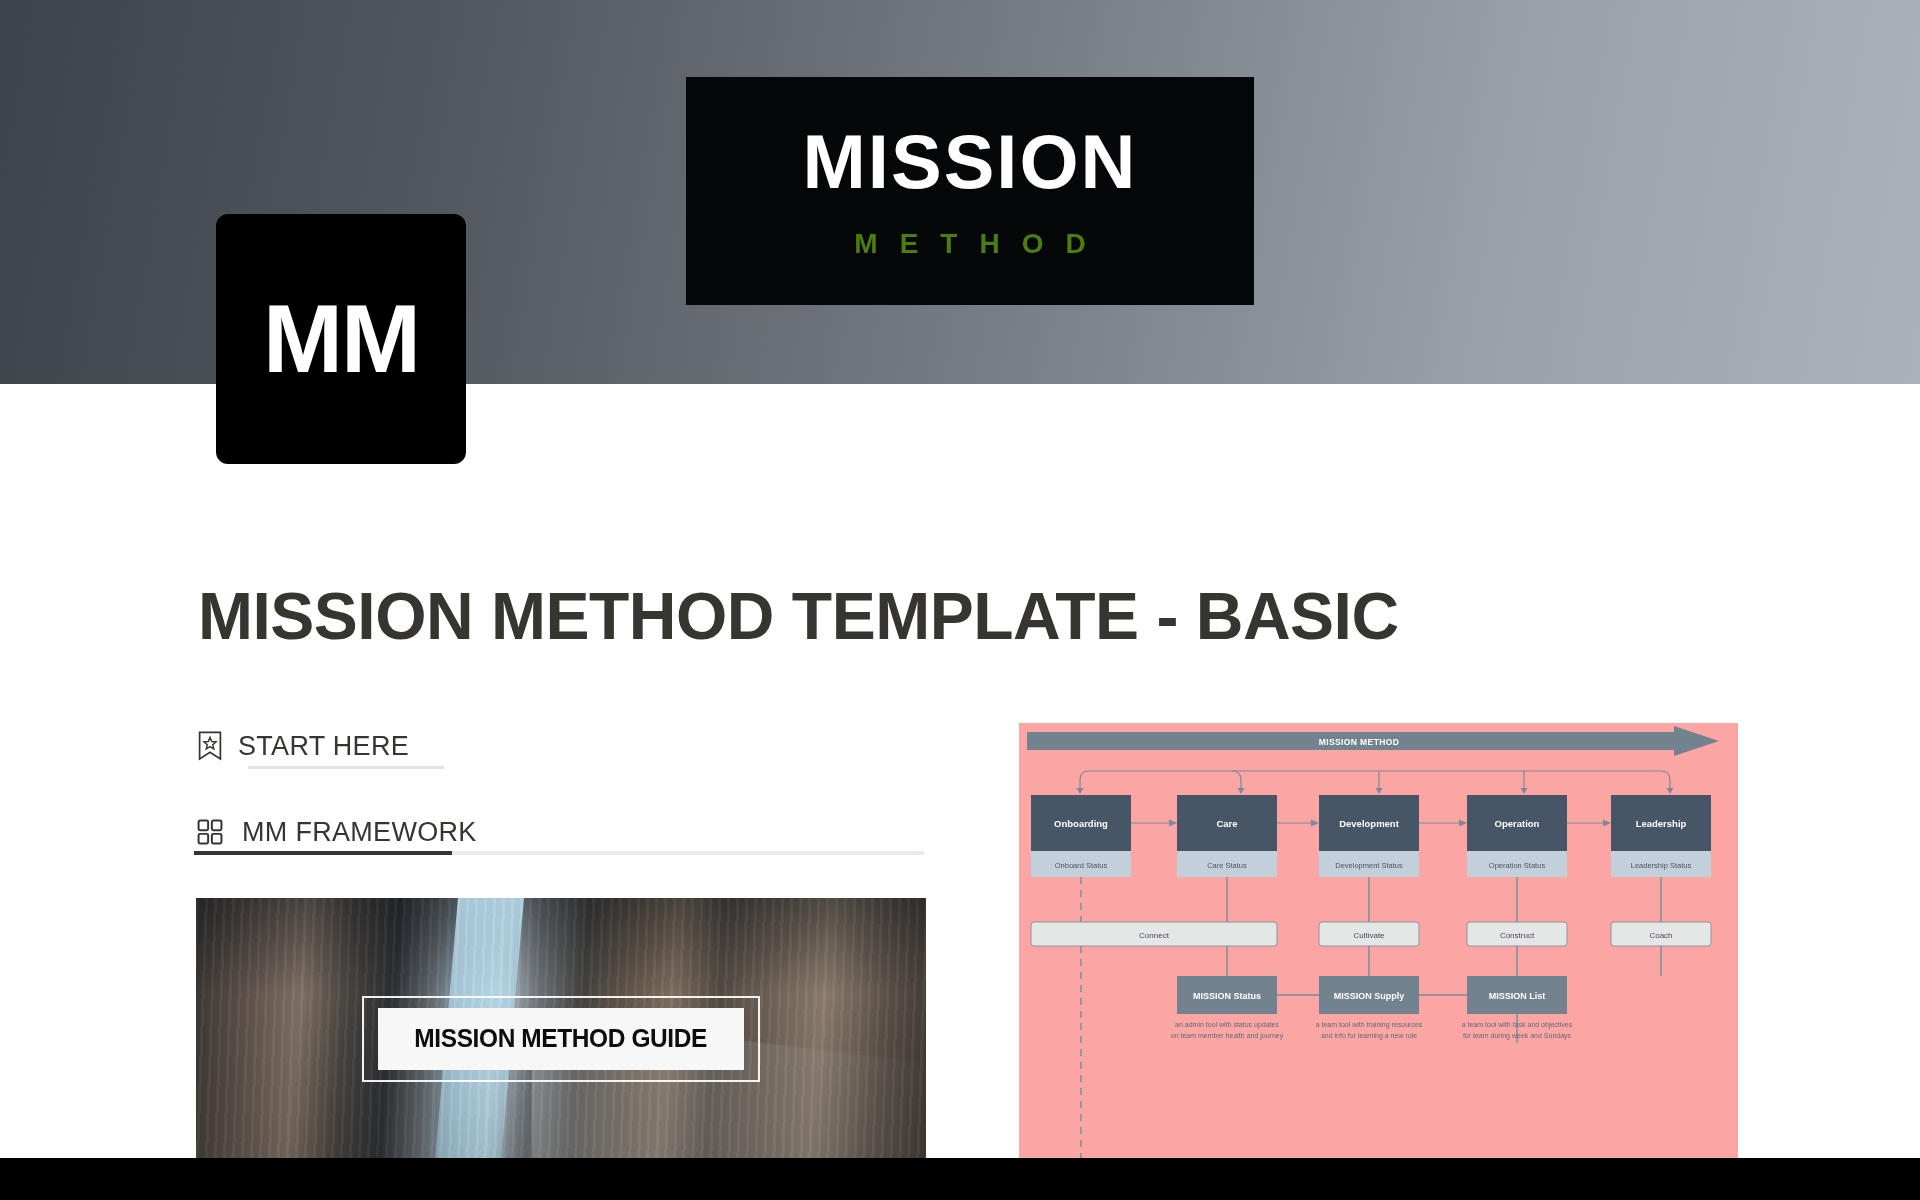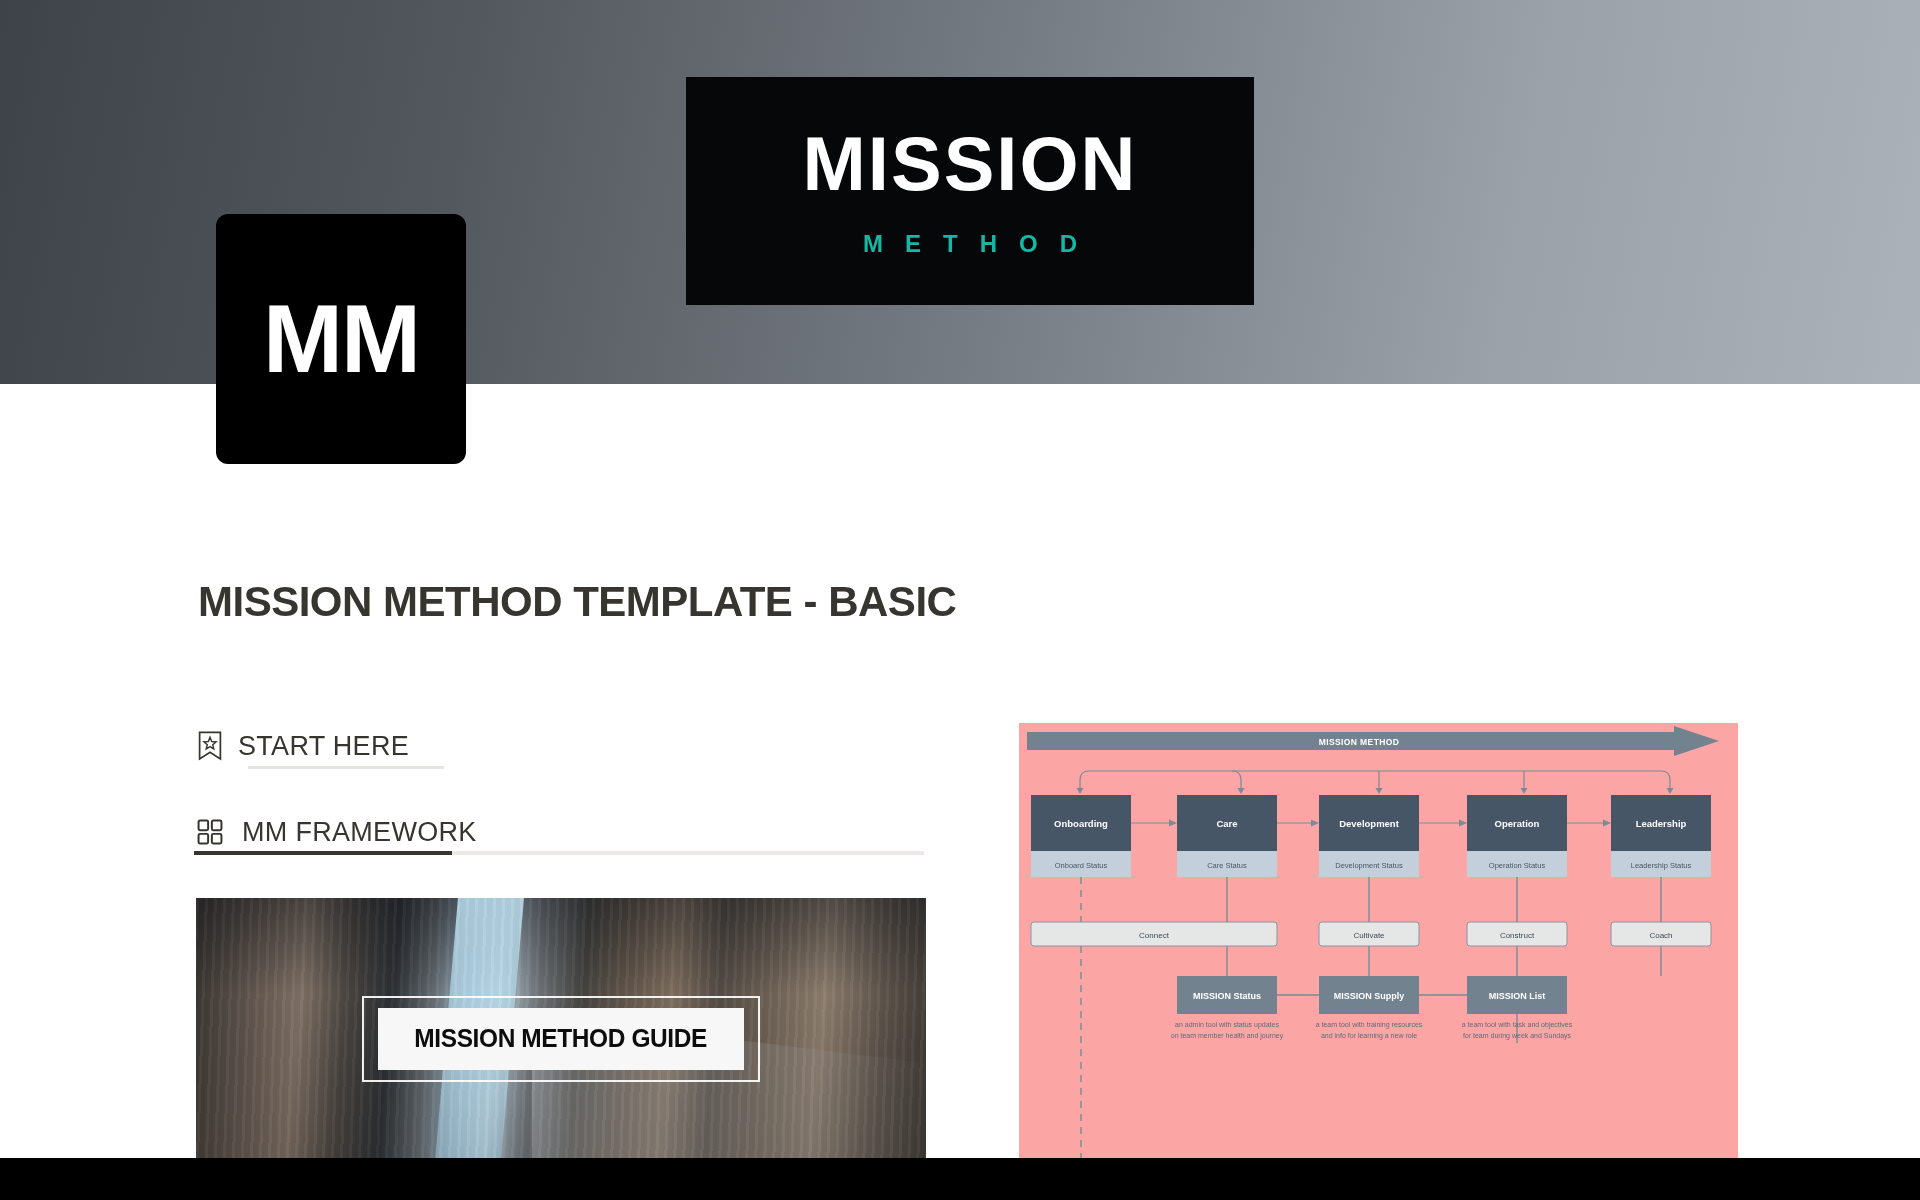--- a/index.html
+++ b/index.html
@@ -21,41 +21,41 @@
     position: absolute; left: 686px; top: 77px; width: 568px; height: 228px;
     background: #050708;
     display: flex; flex-direction: column;
     align-items: center; justify-content: center; gap: 18px;
   }
   .cover-logo .lg-main {
     color: #fff; font-weight: 700; font-size: 76px; letter-spacing: 2px;
     line-height: 1; font-family: "Liberation Sans", sans-serif;
   }
   .cover-logo .lg-sub {
-    color: #14b8a6; font-weight: 700; font-size: 24px; letter-spacing: 22px;
+    color: #4d7c0f; font-weight: 700; font-size: 28px; letter-spacing: 22px;
     line-height: 1; margin-top: 12px; padding-left: 22px;
     font-family: "Liberation Sans", sans-serif;
   }
 
   
   .page-icon {
     position: absolute; left: 216px; top: 214px; width: 250px; height: 250px;
     background: #000; border-radius: 12px;
     display: flex; align-items: center; justify-content: center;
     z-index: 5;
   }
   .page-icon span {
     color: #fff; font-size: 96px; font-weight: 700; letter-spacing: -2px;
     font-family: "Liberation Sans", sans-serif;
   }
 
   
   .page-title {
     position: absolute; left: 198px; top: 578px;
-    font-size: 42px; font-weight: 700; color: #37352f;
+    font-size: 66px; font-weight: 700; color: #37352f;
     letter-spacing: -0.5px; white-space: nowrap;
     font-family: "Liberation Sans", sans-serif;
   }
 
   
   .col-left { position: absolute; left: 196px; top: 718px; width: 730px; }
   .col-right { position: absolute; left: 1019px; top: 723px; width: 728px; }
 
   
   .tab-row { display: flex; align-items: center; gap: 14px; height: 56px; }

